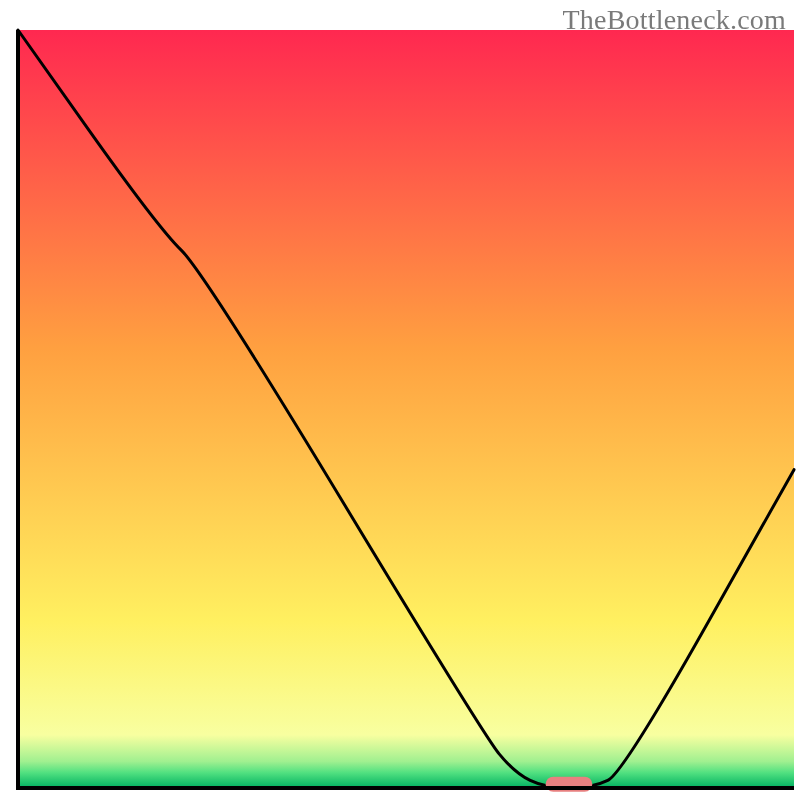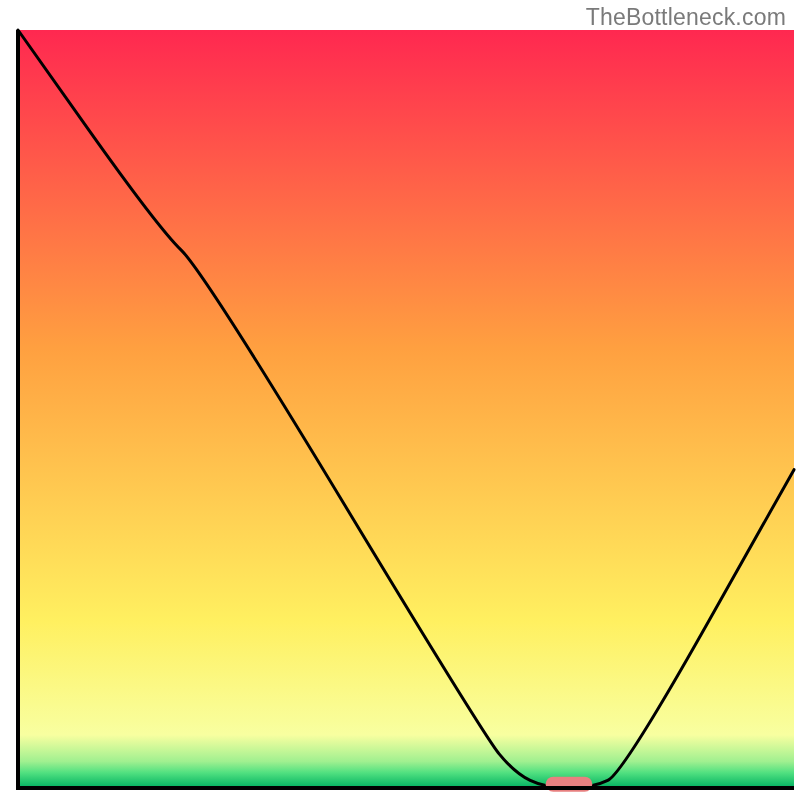--- a/index.html
+++ b/index.html
@@ -13,23 +13,24 @@
   .container {
     position: relative;
     width: 800px;
     height: 800px;
   }
   .watermark {
     position: absolute;
     top: 4px;
     right: 14px;
     color: #7a7a7a;
-    font-size: 23px;
+    font-size: 28px;
     letter-spacing: 0.2px;
     z-index: 10;
+    font-family: Liberation Serif, serif;
   }
   svg {
     position: absolute;
     left: 0;
     top: 0;
   }
 </style>
 </head>
 <body>
 

